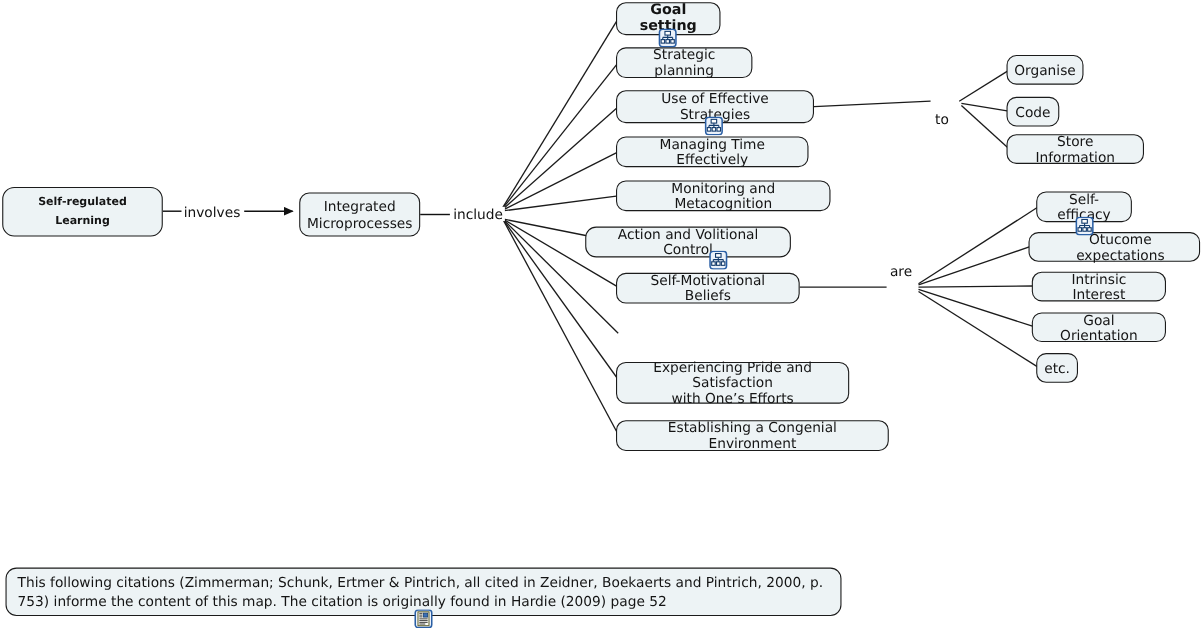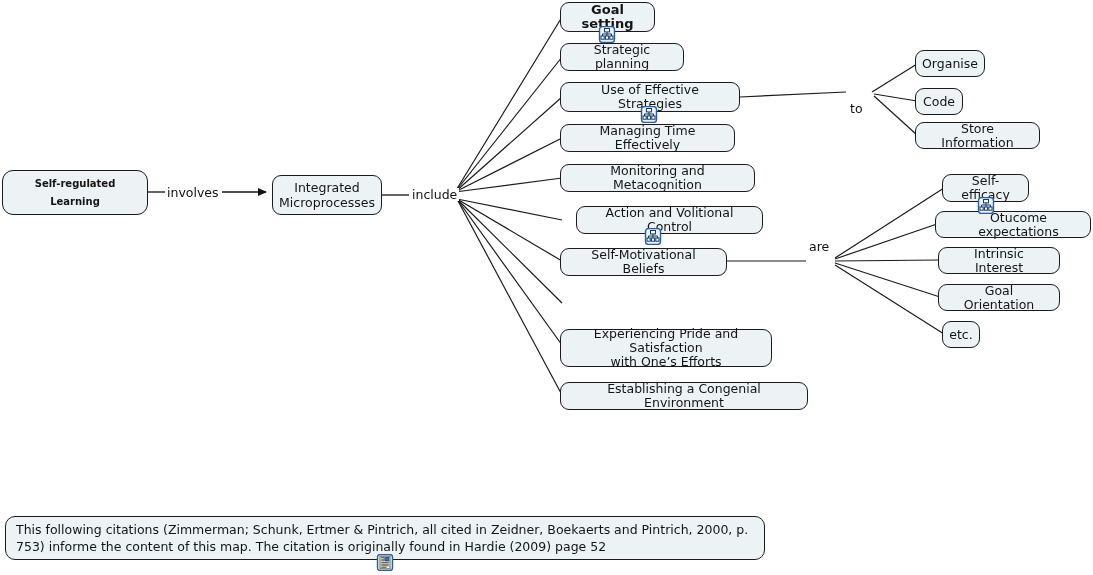--- a/index.html
+++ b/index.html
@@ -165,21 +165,21 @@
       <rect x="3" y="10" width="3.2" height="3.2" fill="#ffffff" stroke="#123a6b" stroke-width="1"></rect>
       <rect x="7.4" y="10" width="3.2" height="3.2" fill="#ffffff" stroke="#123a6b" stroke-width="1"></rect>
       <rect x="11.8" y="10" width="3.2" height="3.2" fill="#ffffff" stroke="#123a6b" stroke-width="1"></rect>
     </svg>
   </span>
 
   <div class="node" style="left:560px; top:124px; width:175px; height:28px;">Managing Time Effectively</div>
 
   <div class="node" style="left:560px; top:164px; width:195px; height:28px;">Monitoring and Metacognition</div>
 
-  <div class="node" style="left:576px; top:206px; width:187px; height:28px;">Action and Volitional Control</div>
+  <div class="node" style="left:532px; top:206px; width:187px; height:28px;border-radius:10px;">Action and Volitional Control</div>
   <span class="submap-icon" style="left:644px; top:228px;">
     <svg viewBox="0 0 18 17" width="18" height="17">
       <rect x="1.5" y="0.5" width="15" height="16" rx="3" fill="#eaf1fa" stroke="#2a5fa5" stroke-width="1.4"></rect>
       <rect x="6.5" y="2.5" width="5" height="3.4" fill="#ffffff" stroke="#123a6b" stroke-width="1"></rect>
       <path d="M9 6 L9 8 M4.5 8 L13.5 8 M4.5 8 L4.5 10 M9 8 L9 10 M13.5 8 L13.5 10" stroke="#123a6b" stroke-width="1" fill="none"></path>
       <rect x="3" y="10" width="3.2" height="3.2" fill="#ffffff" stroke="#123a6b" stroke-width="1"></rect>
       <rect x="7.4" y="10" width="3.2" height="3.2" fill="#ffffff" stroke="#123a6b" stroke-width="1"></rect>
       <rect x="11.8" y="10" width="3.2" height="3.2" fill="#ffffff" stroke="#123a6b" stroke-width="1"></rect>
     </svg>
   </span>

